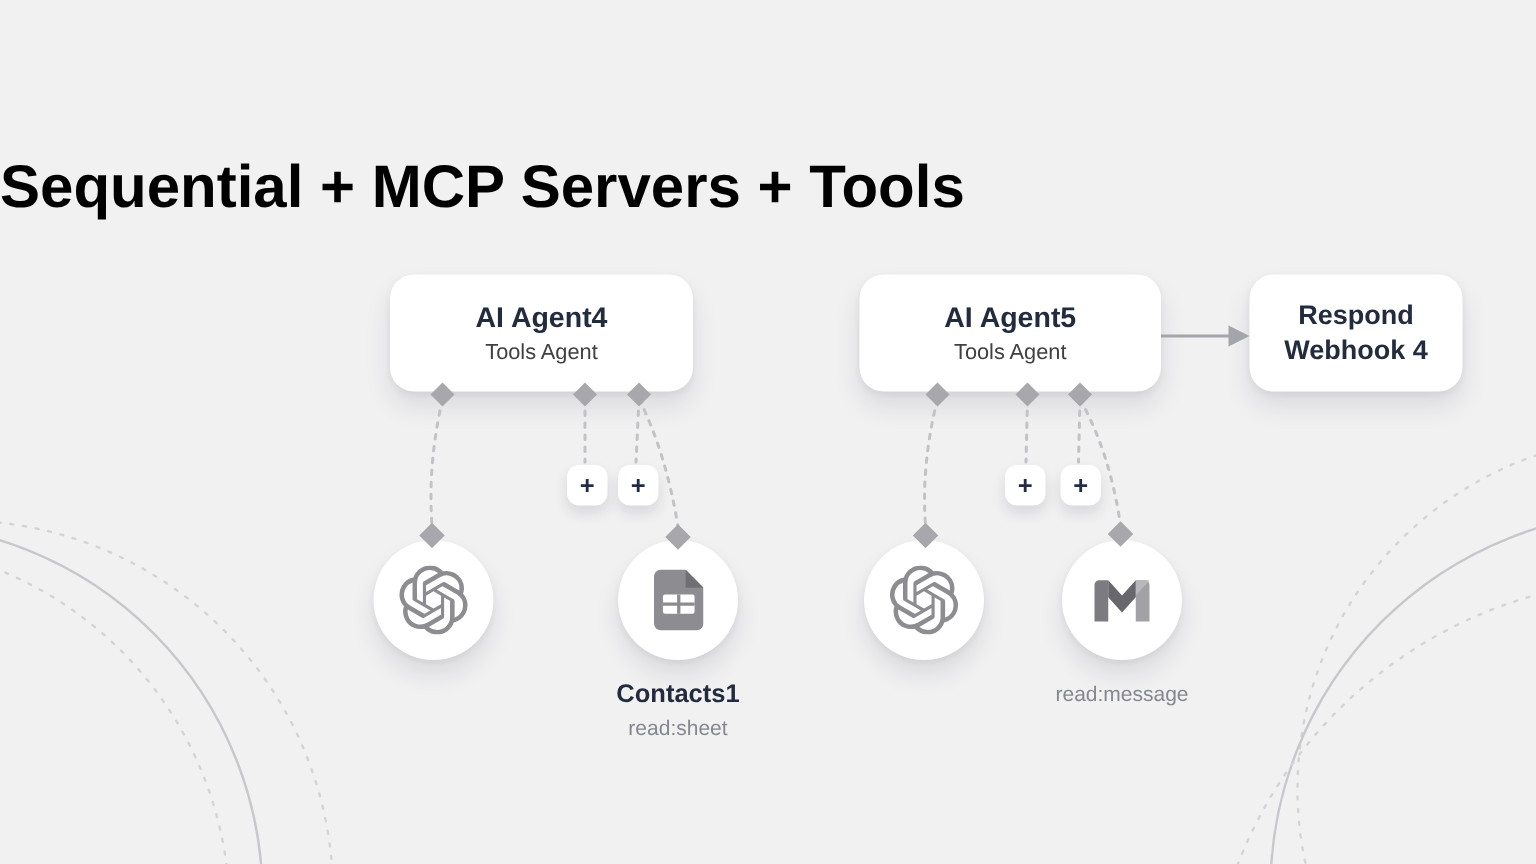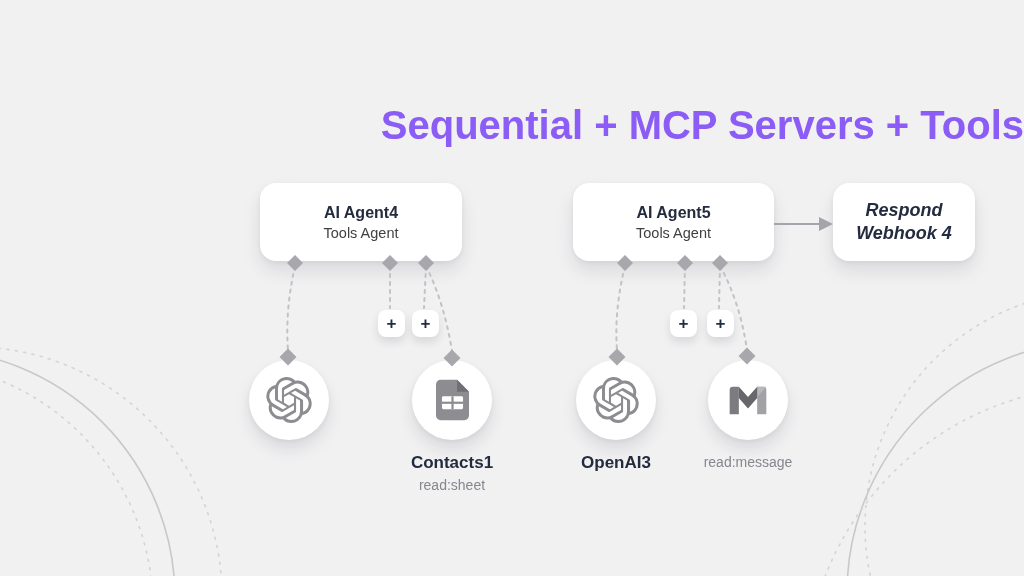--- a/index.html
+++ b/index.html
@@ -1,26 +1,26 @@
 <!DOCTYPE html>
 <html><head>
 <meta charset="utf-8">
 <style>
   html,body{margin:0;padding:0;}
   body{font-family:"Liberation Sans",sans-serif;background:#f1f1f2;}
   .canvas{position:relative;width:1024px;height:576px;background:#f1f1f2;overflow:hidden;}
 
-  .title{position:absolute;left:0;top:76px;width:1024px;text-align:right;
-    font-size:40px;font-weight:bold;color:#8b5cf6;letter-spacing:0;}
+  .title{position:absolute;left:0;top:76px;width:1024px;text-align:left;
+    font-size:40px;font-weight:bold;color:#000000;letter-spacing:0;}
 
   .node{position:absolute;top:183px;height:78px;background:#ffffff;border-radius:16px;
     box-shadow:0 10px 18px rgba(30,34,48,.10),0 2px 5px rgba(30,34,48,.06);
     display:flex;flex-direction:column;align-items:center;justify-content:center;z-index:2;}
   .node .label{font-size:18px;font-weight:bold;color:#232b3e;line-height:1.28;text-align:center;}
-  .node .label.big{font-size:16px;}
+  .node .label.big{font-size:19px;}
   .node .sublabel{font-size:14.5px;color:#404040;margin-top:2px;}
 
   .tool-circle{position:absolute;top:360px;width:80px;height:80px;background:#ffffff;border-radius:50%;
     box-shadow:0 10px 16px rgba(30,34,48,.10),0 2px 5px rgba(30,34,48,.06);
     display:flex;align-items:center;justify-content:center;z-index:2;}
 
   .tool-label{position:absolute;top:452px;text-align:center;z-index:2;}
   .tool-label .label{font-size:17px;font-weight:bold;color:#232b3e;line-height:1.35;}
   .tool-label .sublabel{font-size:14px;color:#85878e;margin-top:2px;}
 
@@ -54,21 +54,21 @@
     <div class="label big">AI Agent4</div>
     <div class="sublabel">Tools Agent</div>
   </div>
 
   <div class="node" style="left:573px;width:201px;">
     <div class="label big">AI Agent5</div>
     <div class="sublabel">Tools Agent</div>
   </div>
 
   <div class="node" style="left:833px;width:142px;">
-    <div class="label" style="width:110px;font-style:italic;">Respond Webhook 4</div>
+    <div class="label" style="width:110px;">Respond Webhook 4</div>
   </div>
 
   <svg class="overlay" width="1024" height="576" viewBox="0 0 1024 576">
     <g fill="none" stroke="#c2c2c7" stroke-width="2" stroke-dasharray="3 5" stroke-linecap="round">
       <path d="M295,266 Q285,310 288,350"></path>
       <path d="M390,266 L390,308"></path>
       <path d="M426,266 L424,308"></path>
       <path d="M426,266 Q444,302 452,351"></path>
       <path d="M625,266 Q614,310 617,350"></path>
       <path d="M685,266 L684,308"></path>
@@ -134,20 +134,17 @@
       <path fill="#b8b8bc" d="M17 2.5 h5 l-5 5.6 Z"></path>
       <path fill="#7c7c80" d="M2 4.3 a1.8 1.8 0 0 1 1.8 -1.8 H7 V17.5 H2 Z"></path>
       <path fill="#68686c" d="M7 2.5 l5 5.6 5 -5.6 v6.2 l-5 5.6 -5 -5.6 Z"></path>
     </svg>
   </div>
 
   <div class="tool-label" style="left:382px;width:140px;">
     <div class="label">Contacts1</div>
     <div class="sublabel">read:sheet</div>
   </div>
-  <div class="tool-label" style="left:546px;width:140px;">
-    <div class="label">OpenAI3</div>
-  </div>
   <div class="tool-label" style="left:678px;width:140px;">
     <div class="sublabel">read:message</div>
   </div>
 
 </div>
 
 </body></html>

